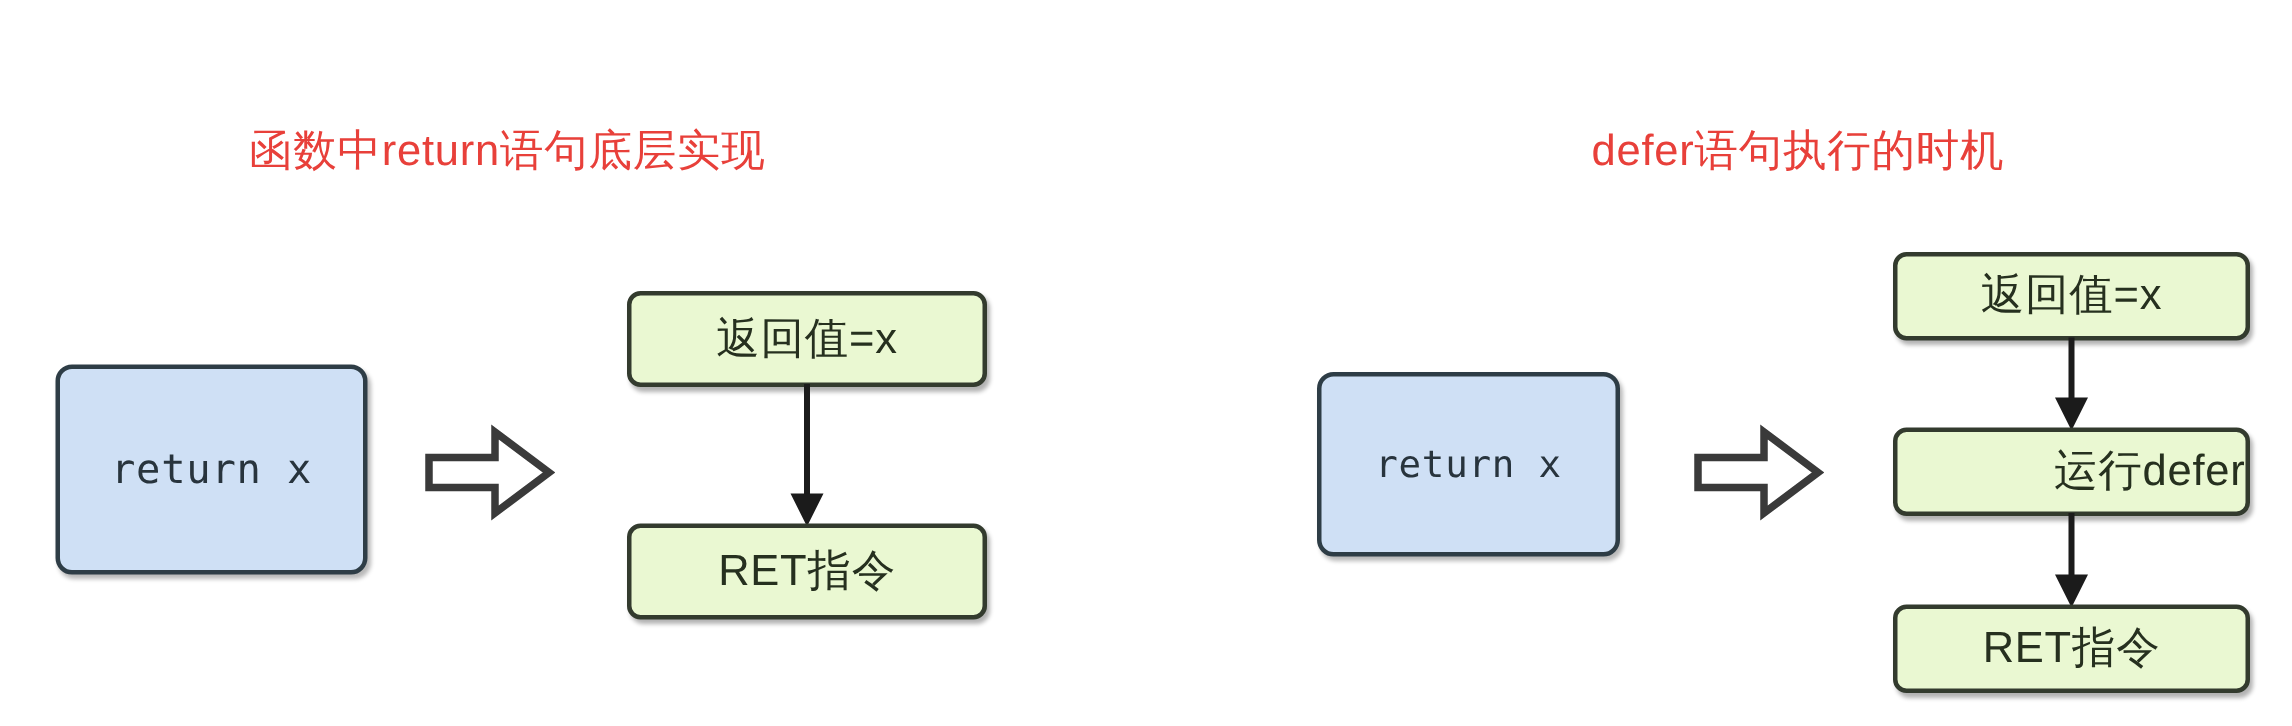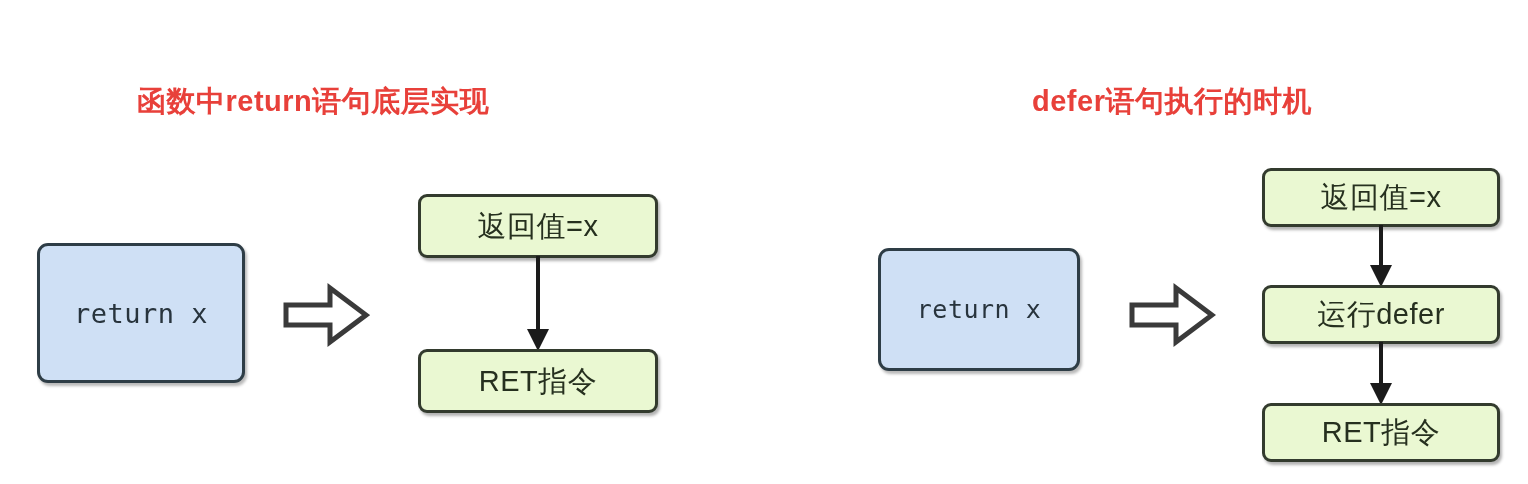--- a/index.html
+++ b/index.html
@@ -19,24 +19,25 @@
     width: 1528px;
     height: 484px;
     background: #ffffff;
   }
 
   
   .panel-title {
     position: absolute;
     color: #e8403a;
     font-size: 29px;
-    font-weight: 700;
+    font-weight: 400;
     letter-spacing: 0.5px;
     white-space: nowrap;
     line-height: 1;
+    margin-left: 29px;
   }
   #title-left  { left: 137px; top: 87px; }
   #title-right { left: 1032px; top: 87px; text-align: center; }
 
   
   .node {
     position: absolute;
     box-sizing: border-box;
     display: flex;
     align-items: center;
@@ -65,21 +66,21 @@
   }
 
   
   #l-blue     { left: 37px;  top: 243px; width: 208px; height: 140px; }
   #l-green-1  { left: 418px; top: 194px; width: 240px; height: 64px; }
   #l-green-2  { left: 418px; top: 349px; width: 240px; height: 64px; }
 
   
   #r-blue     { left: 878px;  top: 248px; width: 202px; height: 123px; font-size: 25px; }
   #r-green-1  { left: 1262px; top: 168px; width: 238px; height: 59px; }
-  #r-green-2  { left: 1262px; top: 285px; width: 238px; height: 59px; }
+  #r-green-2  { left: 1262px; top: 285px; width: 238px; height: 59px; justify-content: flex-end; }
   #r-green-3  { left: 1262px; top: 403px; width: 238px; height: 59px; }
 
   
   .v-arrow {
     position: absolute;
   }
   .v-arrow .shaft {
     position: absolute;
     left: 50%;
     top: 0;

